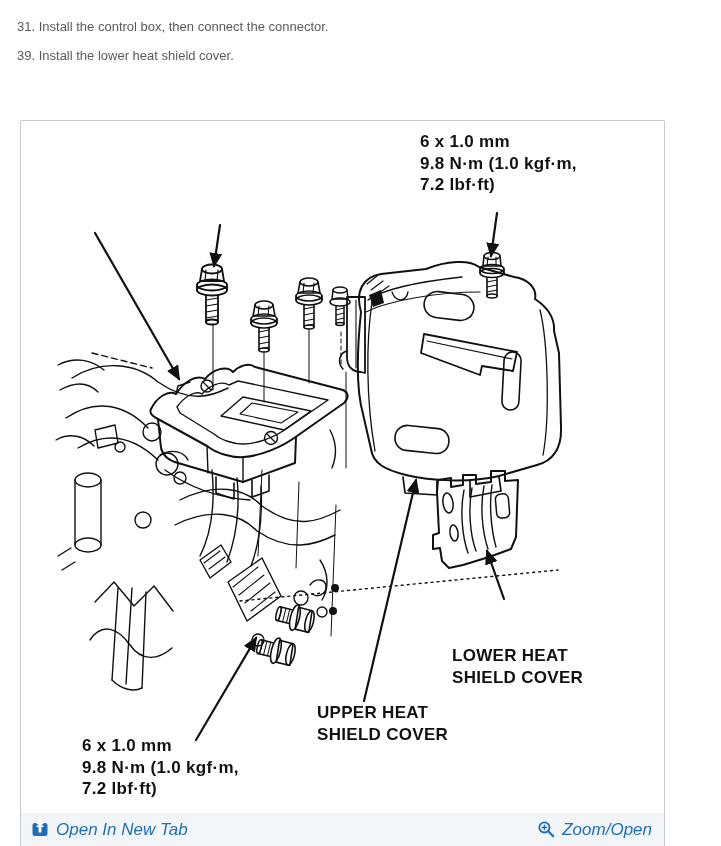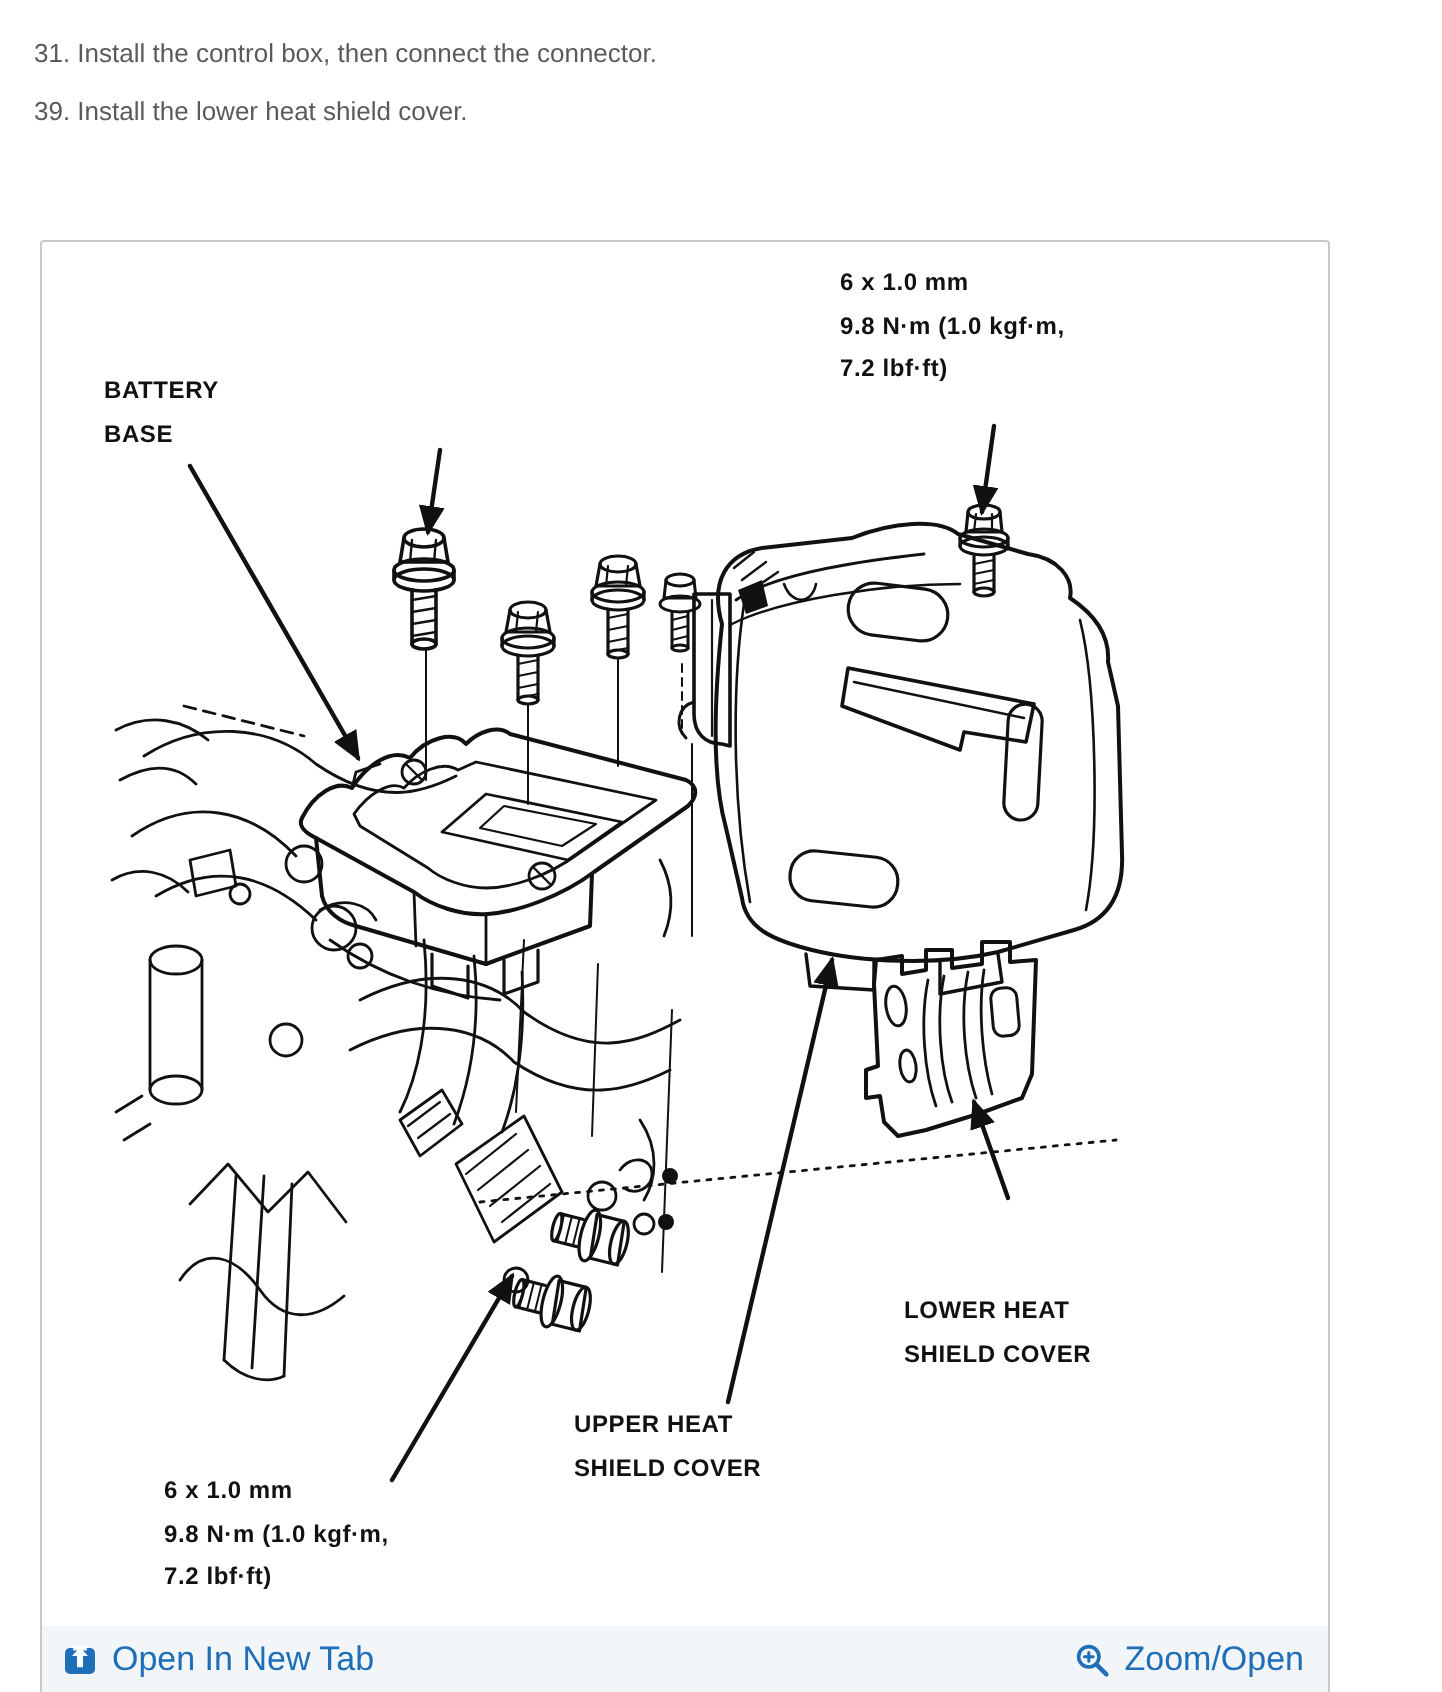--- a/index.html
+++ b/index.html
@@ -11,32 +11,32 @@
     position:absolute;left:17px;top:13px;
     color:#595a5e;font-size:13px;line-height:28.5px;
   }
   .instr{white-space:nowrap;}
   .card{
     position:absolute;left:20px;top:120px;width:643px;height:730px;
     border:1px solid #c9c9c9;border-radius:2px;background:#fff;
   }
   svg.diagram{position:absolute;left:0;top:0;display:block;}
   .dlabel{
-    position:absolute;font-weight:bold;font-size:12px;line-height:21.5px;
+    position:absolute;font-weight:bold;font-size:17px;line-height:21.5px;
     color:#111;white-space:pre-line;letter-spacing:.3px;
   }
   .footer{
     position:absolute;left:0;top:692px;width:100%;height:38px;
     background:#f3f6f9;box-sizing:border-box;
     display:flex;justify-content:space-between;align-items:flex-start;
     padding:7px 12px 0 10px;
   }
   .link{
-    display:flex;align-items:center;gap:7px;
-    color:#1e6eb8;font-size:17px;text-decoration:none;cursor:pointer;
+    display:flex;align-items:flex-start;gap:7px;
+    color:#1e6eb8;font-size:17px;text-decoration:none;cursor:pointer;font-style:italic;
   }
   .link svg{flex:0 0 auto;}
 </style>
 </head>
 <body>
 
 <div class="instructions">
   <div class="instr">31. Install the control box, then connect the connector.</div>
   <div class="instr">39. Install the lower heat shield cover.</div>
 </div>
@@ -229,25 +229,23 @@
       <path d="M160,455 C172,448 184,452 188,460"></path>
       <path d="M58,365 C75,356 92,360 104,370"></path>
       <path d="M56,440 C70,432 84,436 94,446"></path>
       <path d="M165,470 C190,488 220,498 250,500"></path>
     </g>
   </svg>
 
   <div class="dlabel" style="left:399px;top:10px;">6 x 1.0 mm
 9.8 N·m (1.0 kgf·m,
 7.2 lbf·ft)</div>
-  <div class="dlabel" style="left:31px;top:64px;">BATTERY
-BASE</div>
   <div class="dlabel" style="left:431px;top:508px;margin-top:16px;">LOWER HEAT
 SHIELD COVER</div>
-  <div class="dlabel" style="left:266px;top:581px;">UPPER HEAT
+  <div class="dlabel" style="left:296px;top:581px;">UPPER HEAT
 SHIELD COVER</div>
   <div class="dlabel" style="left:61px;top:614px;">6 x 1.0 mm
 9.8 N·m (1.0 kgf·m,
 7.2 lbf·ft)</div>
 
   <div class="footer">
     <a class="link">
       <svg width="18" height="18" viewBox="0 0 18 18">
         <rect x="1.5" y="3" width="15" height="13" rx="2.5" fill="#1e6eb8"></rect>
         <rect x="5.6" y="1.6" width="6.8" height="2.6" fill="#ffffff"></rect>

